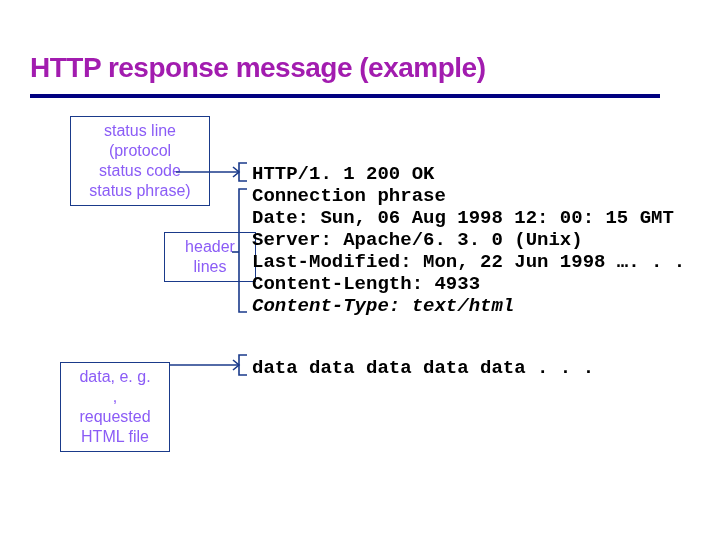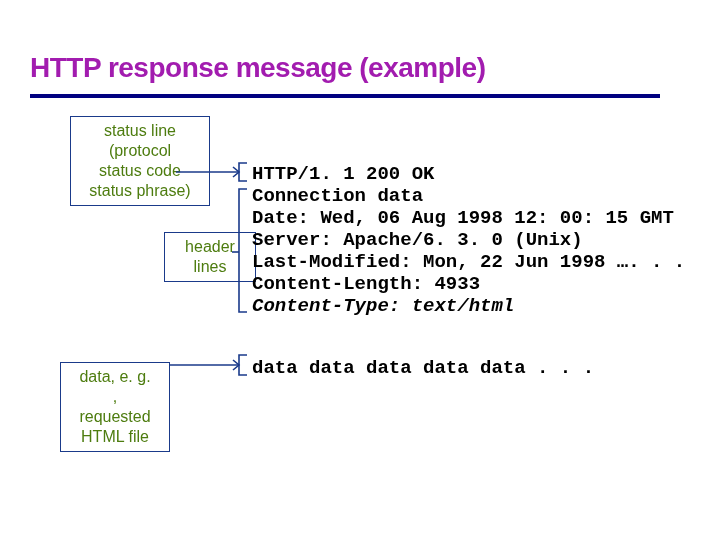--- a/index.html
+++ b/index.html
@@ -27,21 +27,21 @@
     width: 630px;
     height: 4px;
     background: #000080;
   }
   .label-box {
     position: absolute;
     border: 1.5px solid #1a3a8a;
     padding: 4px 18px;
     font-family: "Comic Sans MS", cursive, sans-serif;
     font-size: 16px;
-    color: #4d7c0f;
+    color: #8b5cf6;
     text-align: center;
     line-height: 1.25;
     background: #fff;
   }
   .lbl-status { left: 70px; top: 116px; width: 140px; }
   .lbl-header { left: 164px; top: 232px; width: 92px; }
   .lbl-data   { left: 60px; top: 346px; width: 110px; margin-top: 16px; }
   .msg {
     position: absolute;
     left: 252px;
@@ -77,22 +77,22 @@
 <body>
 
 <div class="title">HTTP response message (example)</div>
 <div class="rule"></div>
 
 <div class="label-box lbl-status">status line<br>(protocol<br>status code<br>status phrase)</div>
 <div class="label-box lbl-header">header<br>lines</div>
 <div class="label-box lbl-data">data, e. g. ,<br>requested<br>HTML file</div>
 
 <div class="msg l1">HTTP/1. 1 200 OK</div>
-<div class="msg l2">Connection data</div>
-<div class="msg l3">Date: Wed, 06 Aug 1998 12: 00: 15 GMT</div>
+<div class="msg l2">Connection phrase</div>
+<div class="msg l3">Date: Sun, 06 Aug 1998 12: 00: 15 GMT</div>
 <div class="msg l4">Server: Apache/6. 3. 0 (Unix)</div>
 <div class="msg l5">Last-Modified: Mon, 22 Jun 1998 …. . .</div>
 <div class="msg l6">Content-Length: 4933</div>
 <div class="msg l7">Content-Type: text/html</div>
 <div class="msg ld">data data data data data . . .</div>
 
 <svg class="connectors">
 
   <path d="M 247 163 L 239 163 L 239 181 L 247 181"></path>
 

